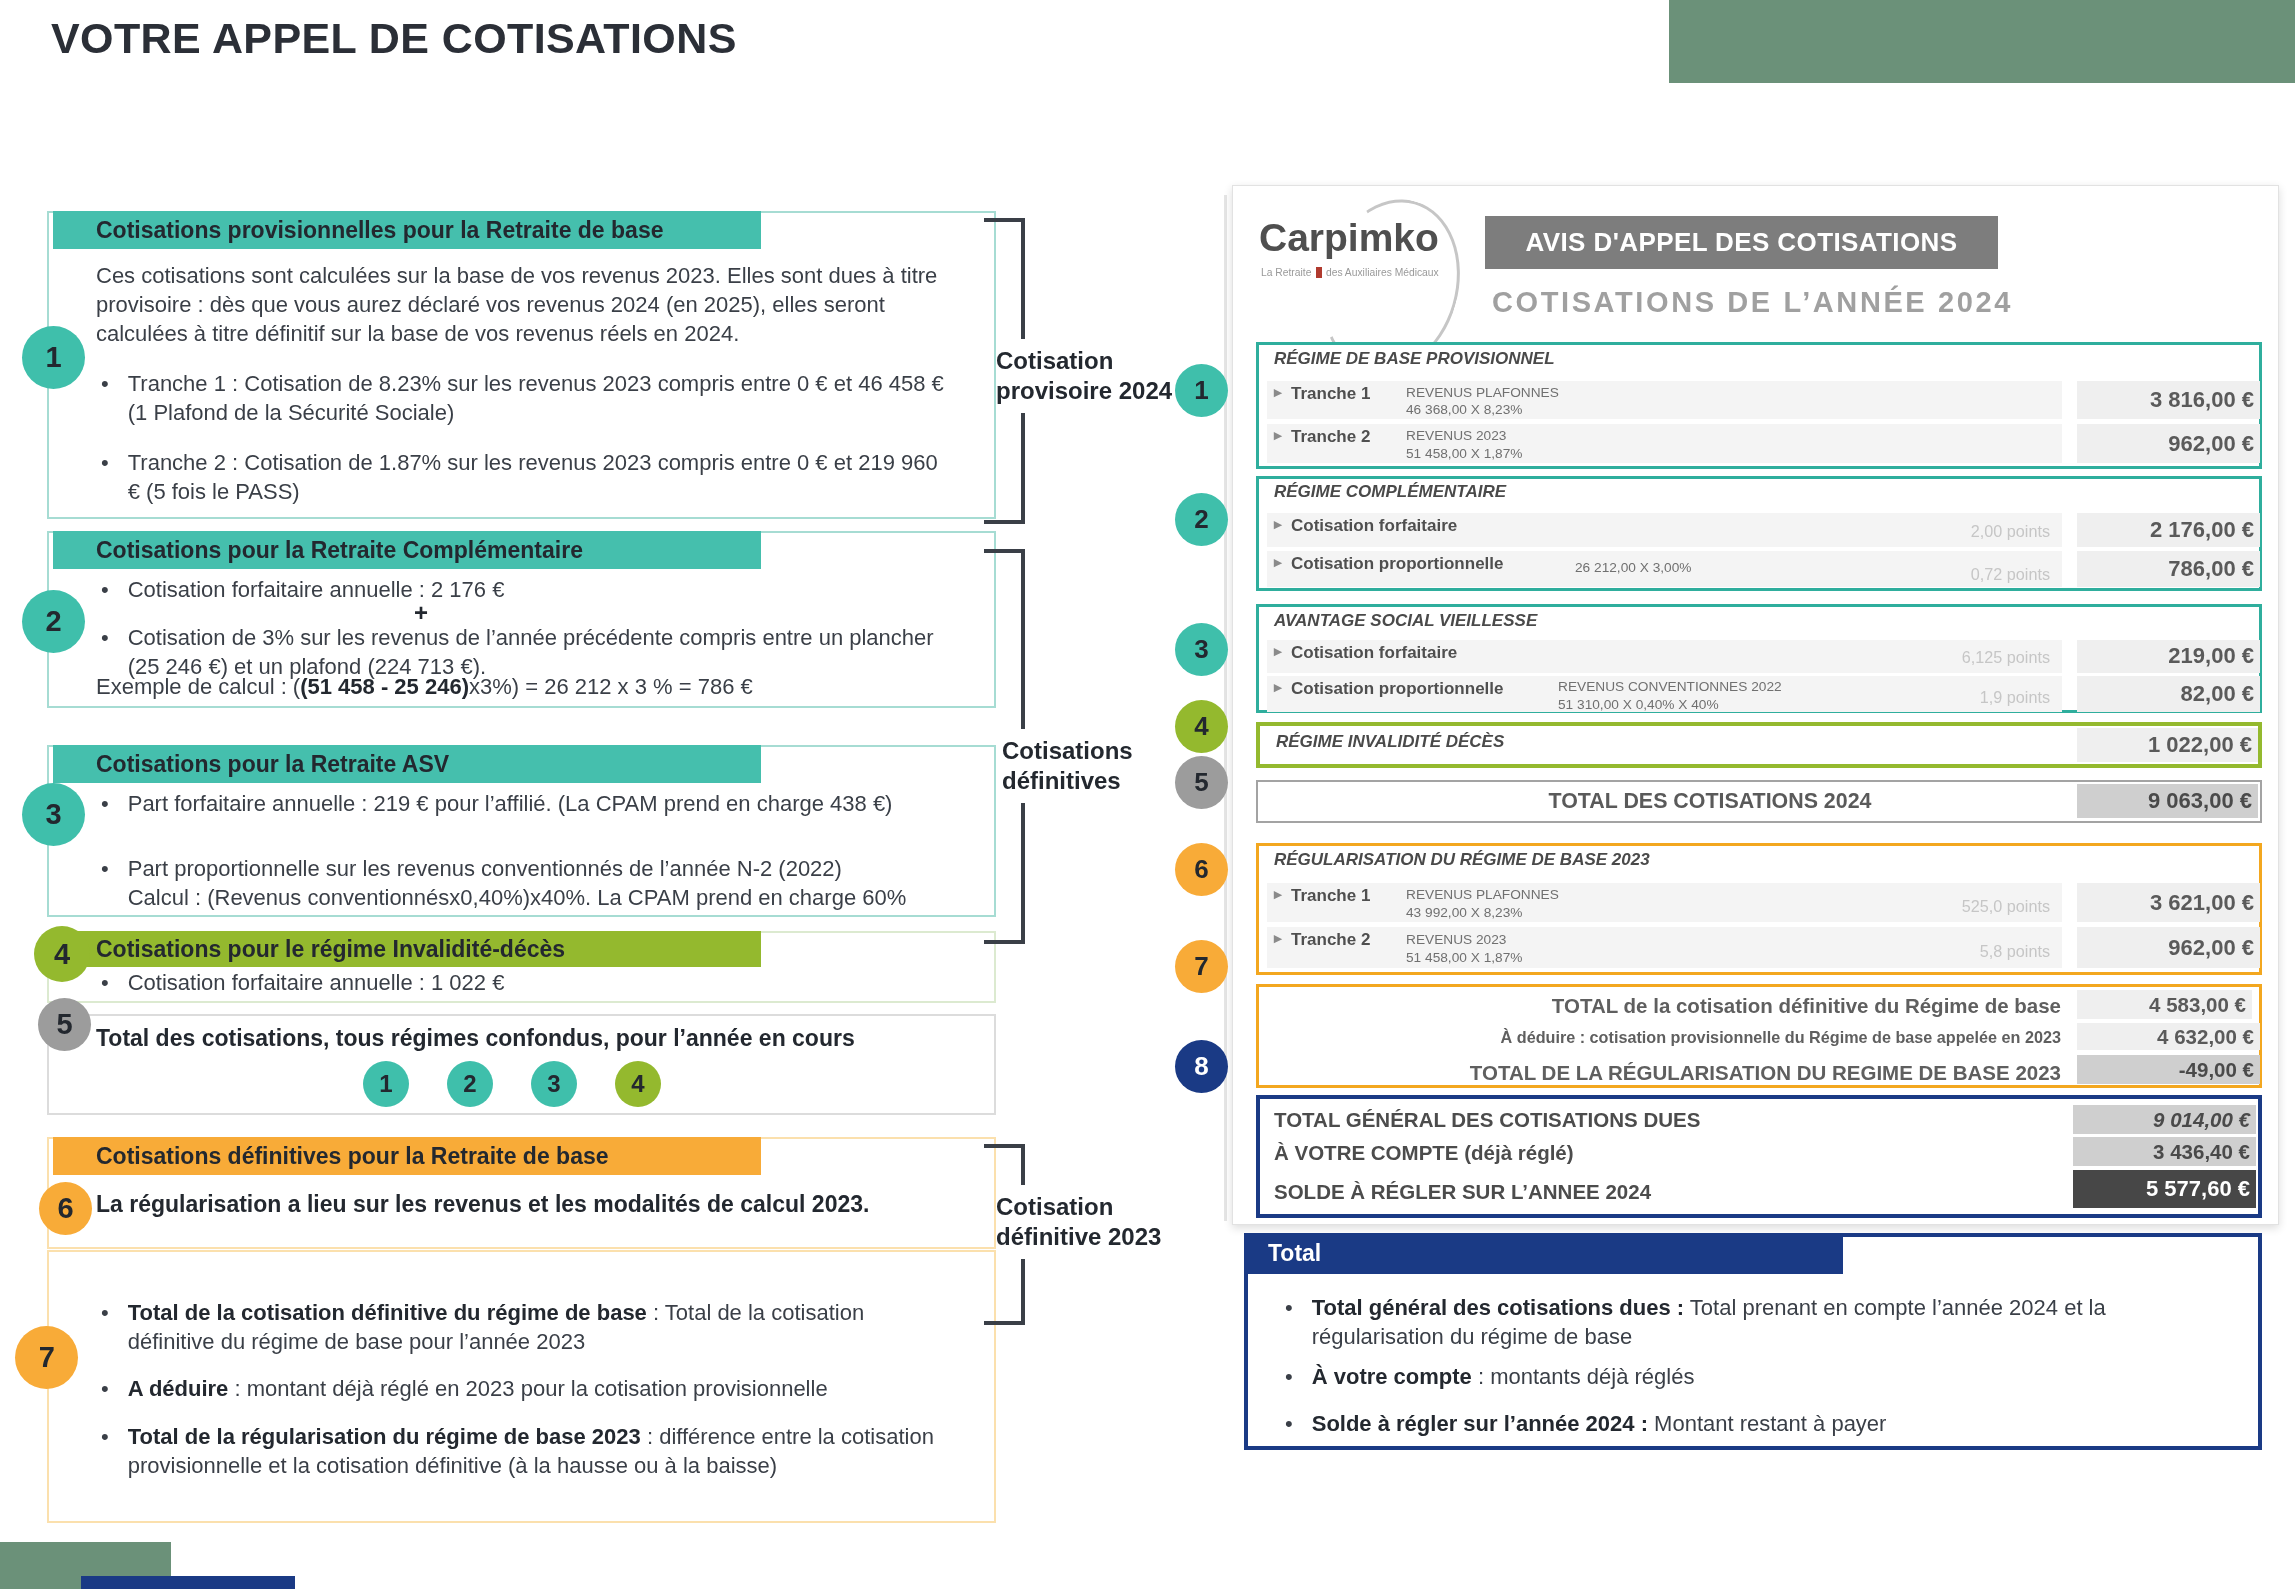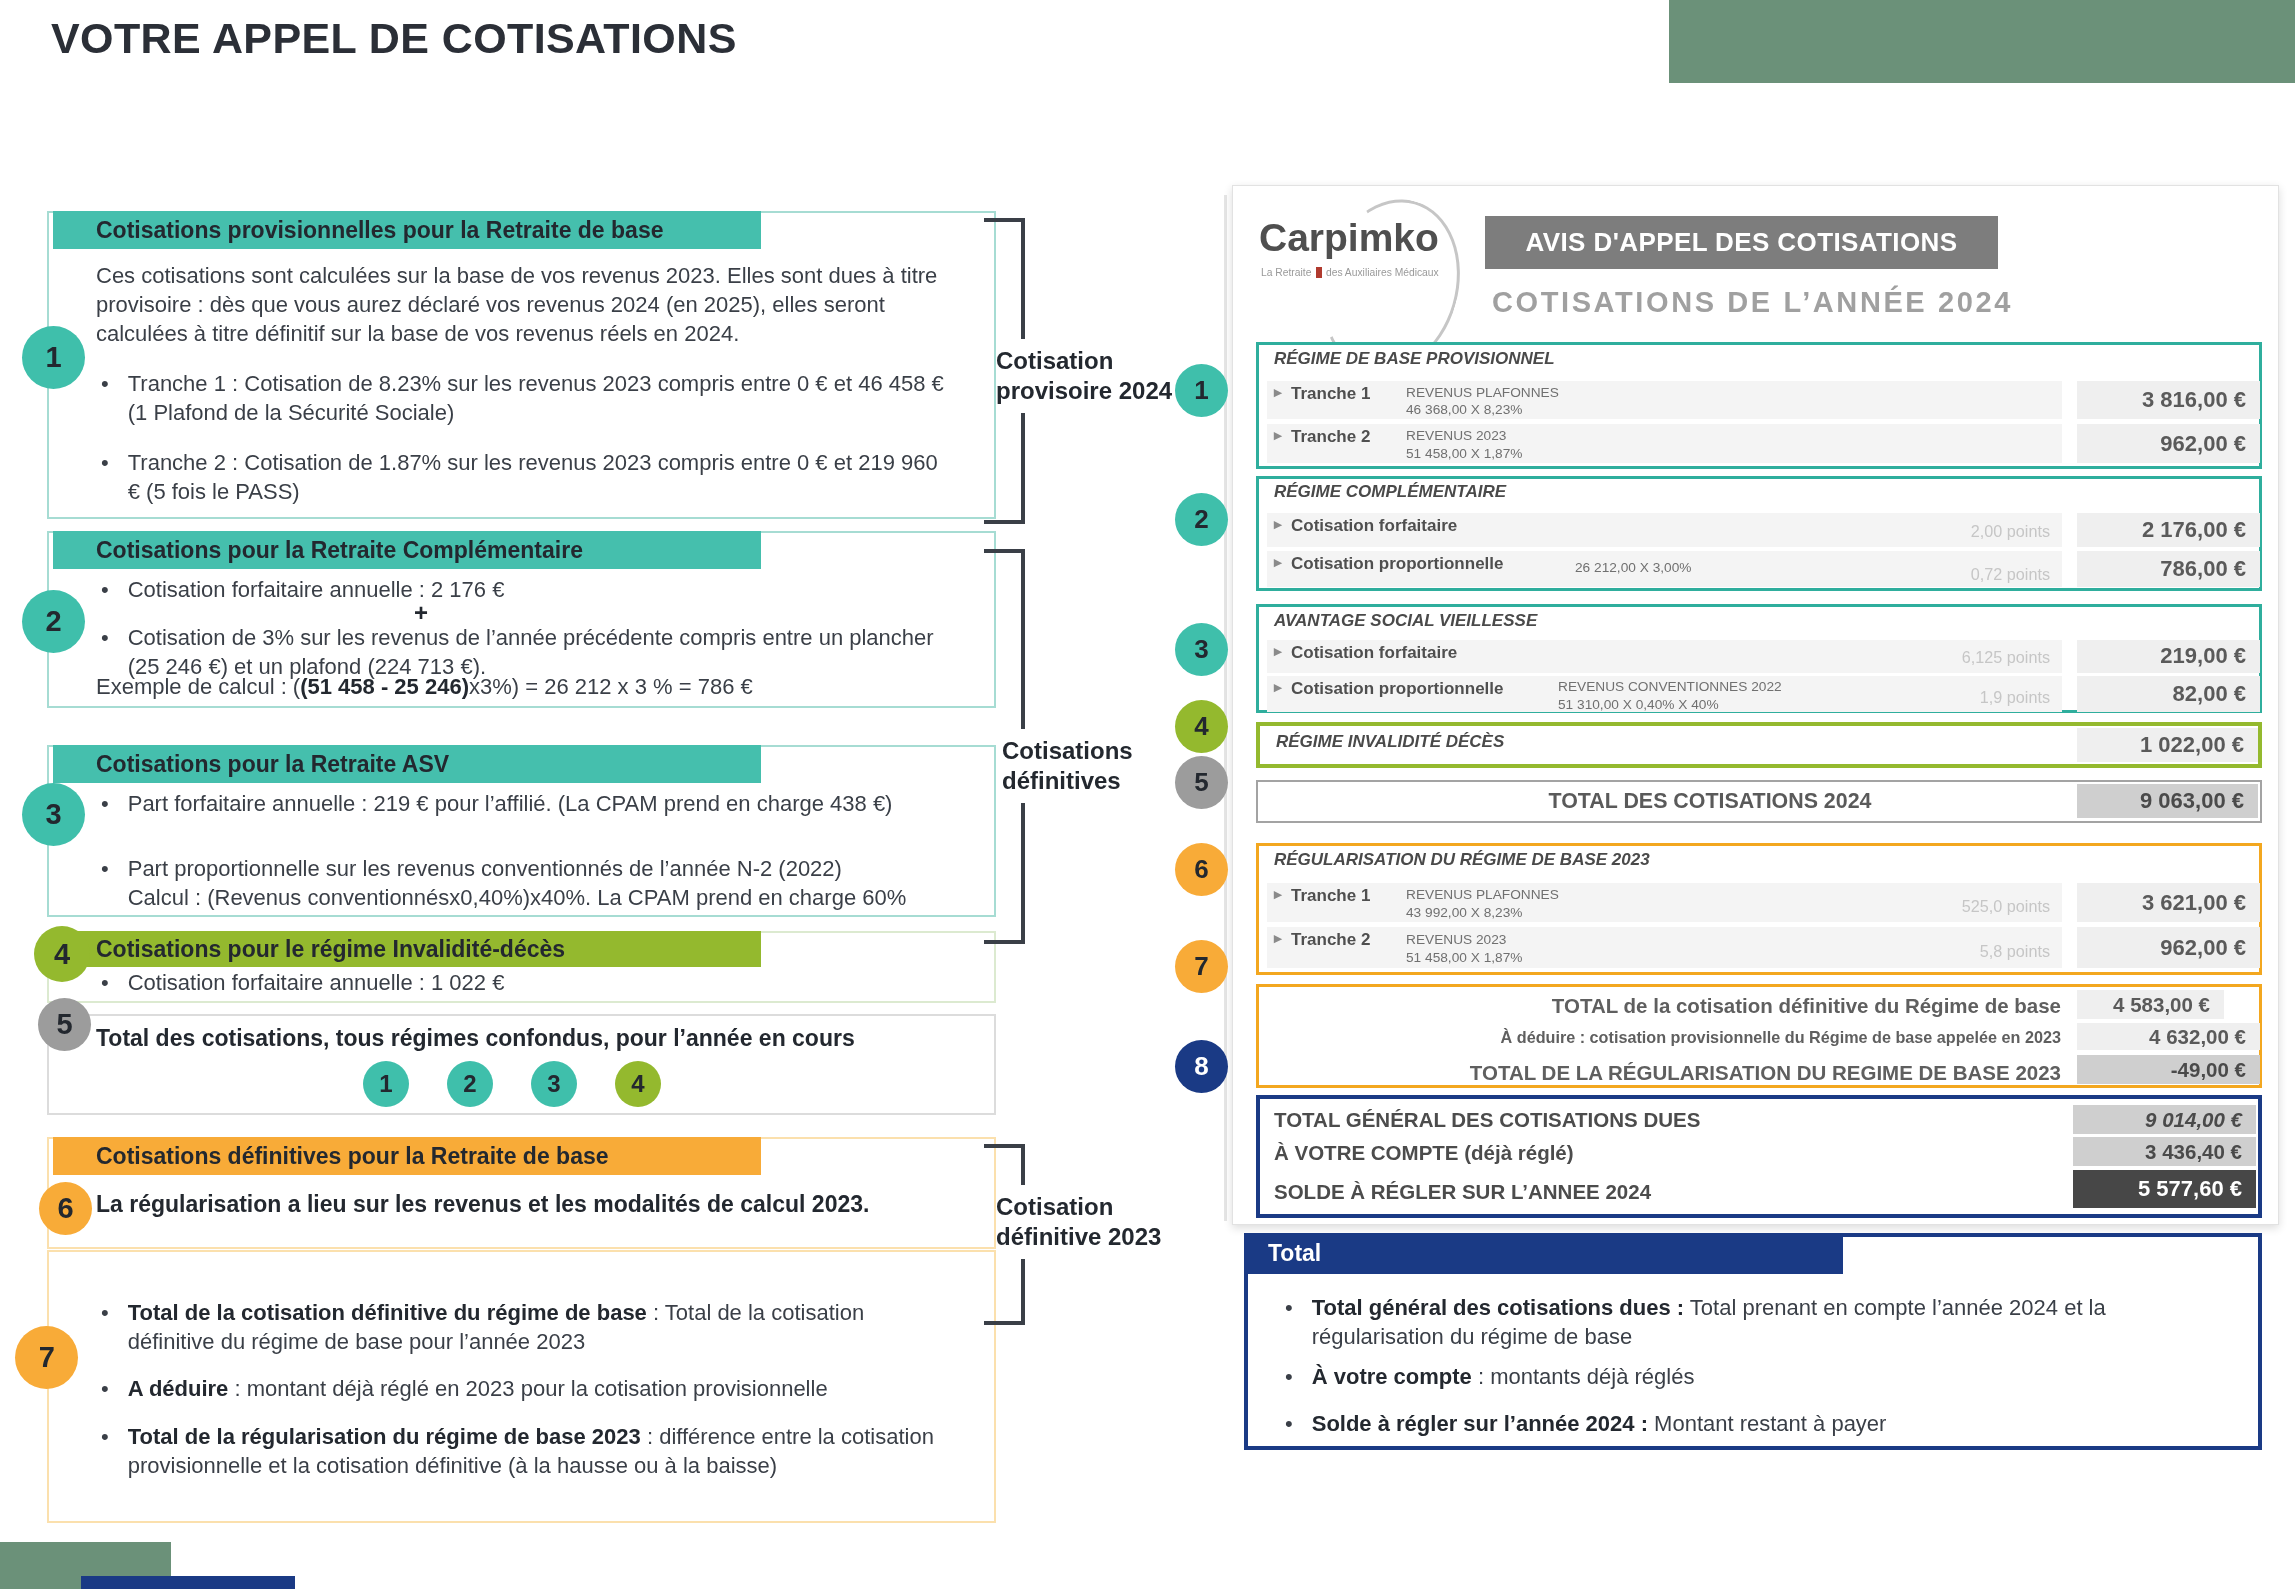--- a/index.html
+++ b/index.html
@@ -57,21 +57,21 @@
   .db-orange{border:3.4px solid #f3a71f;}
   .db-navy{border:4.3px solid #1a3a85;}
   .dtitle{position:absolute;font-style:italic;font-weight:bold;font-size:17px;color:#4a4a4a;}
   .drow{position:absolute;background:#f4f4f4;}
   .arr{position:absolute;left:6.8px;top:5.1px;font-size:11px;color:#8a8a8a;}
   .rlabel{position:absolute;left:24px;top:3.4px;font-weight:bold;font-size:17px;color:#4f4f4f;}
   .sub{position:absolute;font-size:13.7px;color:#707070;line-height:1.3;}
   .sub span{display:block;}
   .pts{position:absolute;right:12px;font-size:16.2px;color:#c6c6c6;}
   .acell{position:absolute;background:#efefef;display:flex;align-items:center;justify-content:flex-end;
-         padding-right:14px;font-weight:bold;font-size:22px;color:#5a5a5a;box-sizing:border-box;}
+         padding-right:6px;font-weight:bold;font-size:22px;color:#5a5a5a;box-sizing:border-box;}
   .acell-dkgray{background:#cfcfcf;color:#4a4a4a;}
   .acell-dark{background:#474747;color:#fff;}
   .tlabel{position:absolute;font-weight:bold;color:#4c4c4c;}
   .totalhdr{position:absolute;background:#1a3a85;color:#fff;font-weight:bold;font-size:23px;
             display:flex;align-items:center;padding-left:24px;box-sizing:border-box;}
 </style>
 </head>
 <body>
 
 <div class="stage">
@@ -279,21 +279,21 @@
     <span class="sub" style="left:139px;top:4.3px;">
         <span>REVENUS 2023</span>
         <span>51 458,00 X  1,87%</span>
       </span>
     <span class="pts" style="top:15.4px;">5,8 points</span>
   </div>
   <div class="acell" style="left:2077px;top:927px;width:183px;height:41px;">962,00 €</div>
 
   <div class="dbox db-orange" style="left:1256px;top:984px;width:1006px;height:104px;"></div>
   <div class="tlabel" style="left:1267px;top:994px;width:794px;text-align:right;font-size:20.5px;color:#5f5f5f;">TOTAL de la cotisation définitive du Régime de base</div>
-  <div class="acell" style="left:2077px;top:990px;width:147px;height:29px;font-size:20.5px;">4 583,00 €</div>
+  <div class="acell" style="left:2077px;top:990px;width:175px;height:29px;font-size:20.5px;">4 583,00 €</div>
   <div class="tlabel" style="left:1267px;top:1028px;width:794px;text-align:right;font-size:16.2px;color:#5f5f5f;">À déduire : cotisation provisionnelle du Régime de base appelée en 2023</div>
   <div class="acell" style="left:2077px;top:1023px;width:183px;height:27px;font-size:20.5px;">4 632,00 €</div>
   <div class="tlabel" style="left:1267px;top:1061px;width:794px;text-align:right;font-size:20.5px;color:#5f5f5f;">TOTAL DE LA RÉGULARISATION DU REGIME DE BASE 2023</div>
   <div class="acell acell-dkgray" style="left:2077px;top:1055px;width:183px;height:29px;font-size:20.5px;">-49,00 €</div>
 
   <div class="dbox db-navy" style="left:1256px;top:1095px;width:1006px;height:123px;"></div>
   <div class="tlabel" style="left:1274px;top:1108px;font-size:20.5px;">TOTAL GÉNÉRAL DES COTISATIONS DUES</div>
   <div class="acell acell-dkgray" style="left:2073px;top:1105px;width:183px;height:29px;font-size:20.5px;font-style:italic;">9 014,00 €</div>
   <div class="tlabel" style="left:1274px;top:1141px;font-size:20.5px;">À VOTRE COMPTE (déjà réglé)</div>
   <div class="acell acell-dkgray" style="left:2073px;top:1137px;width:183px;height:29px;font-size:20.5px;">3 436,40 €</div>

